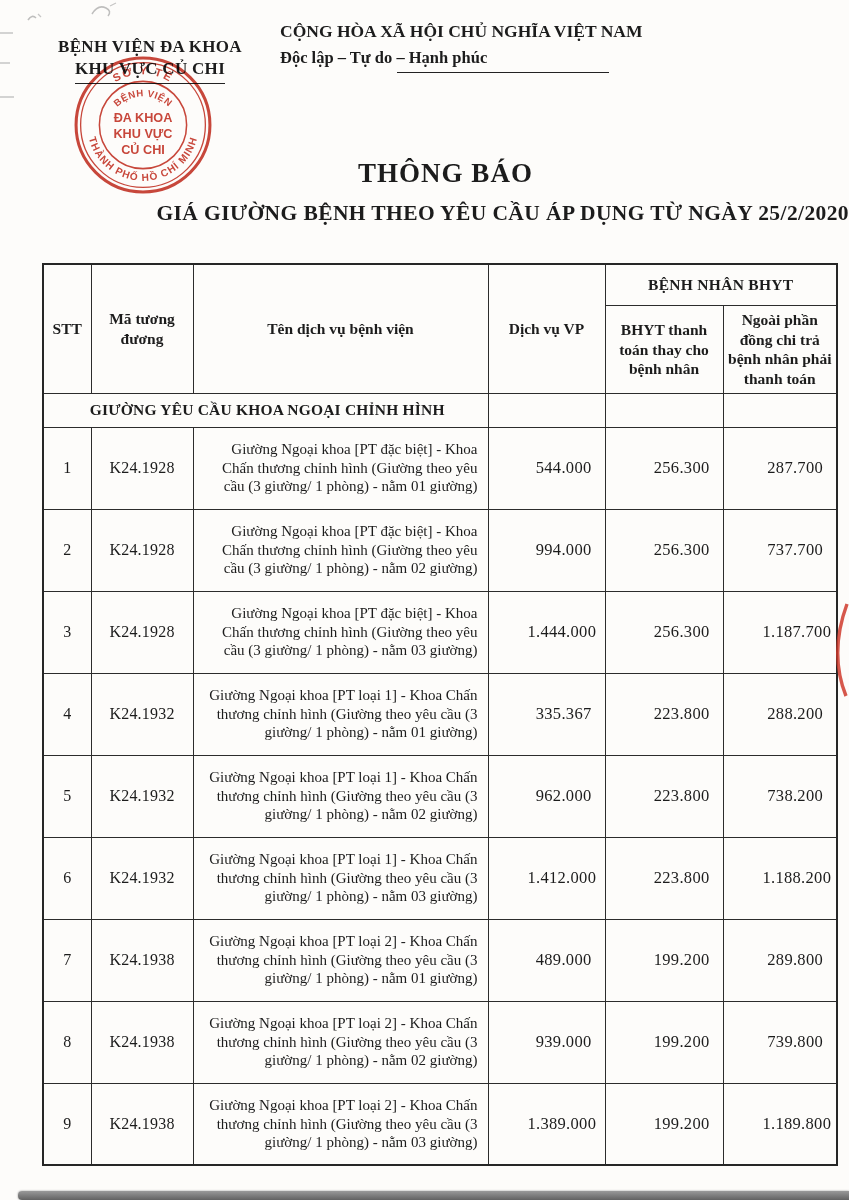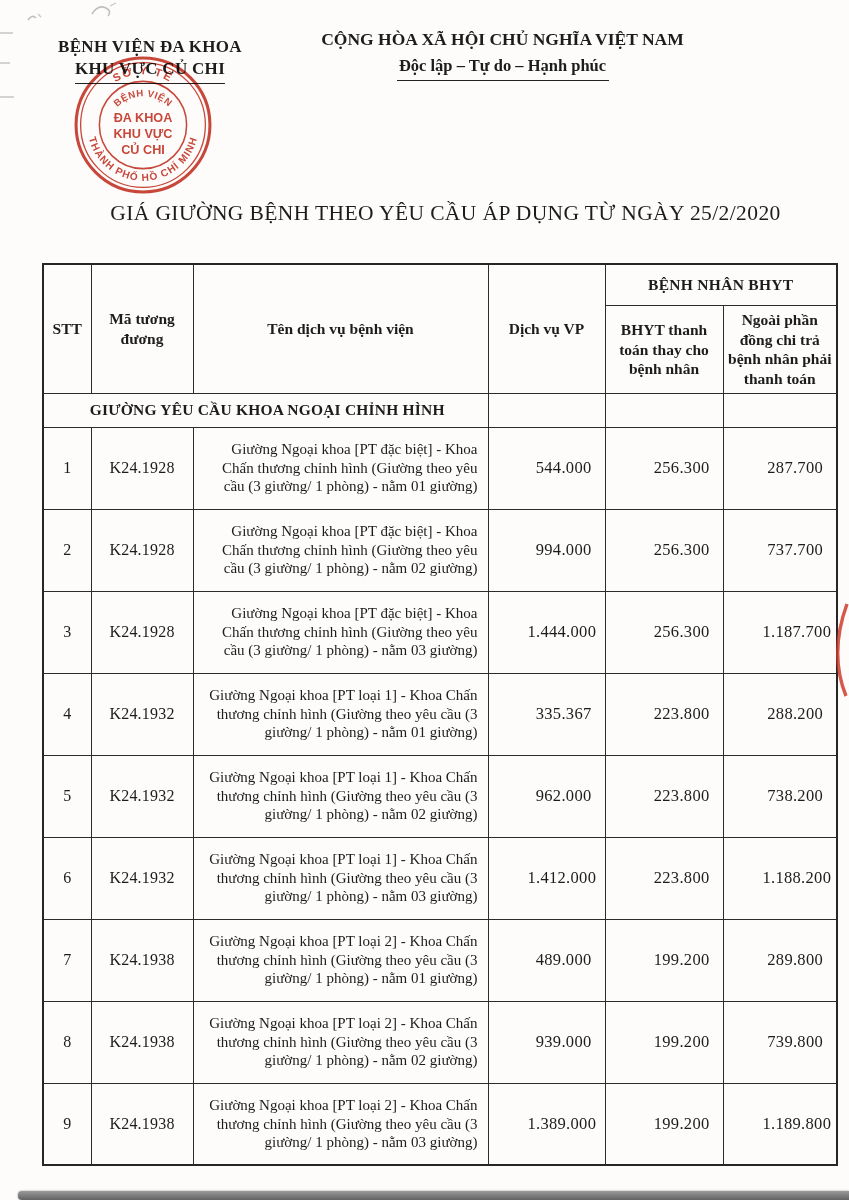--- a/index.html
+++ b/index.html
@@ -13,41 +13,41 @@
   }
   
   .hdr-left{
     position:absolute;left:52px;top:36px;width:196px;
     text-align:center;line-height:1.3;
   }
   .hdr-left .l1{font-size:17px;letter-spacing:.3px;}
   .hdr-left .l2{font-size:17px;font-weight:bold;letter-spacing:.3px;}
   .hl-rule{width:150px;margin:3px auto 0;border-top:1.7px solid #222;}
   .hdr-right{
-    position:absolute;left:280px;top:28px;width:445px;
-    text-align:center;line-height:1.35;
+    position:absolute;left:280px;top:20px;width:445px;
+    line-height:1.35;
   }
   .hdr-right .l1{font-size:17.5px;font-weight:bold;}
   .hdr-right .l2{font-size:16.5px;font-weight:bold;margin-top:3px;}
   .hr-rule{width:212px;margin:3px auto 0;border-top:1.8px solid #222;}
   
   .stamp{
     position:absolute;left:72px;top:54px;width:142px;height:142px;
     mix-blend-mode:multiply;opacity:.92;
   }
   
   .doc-title{
     position:absolute;top:158px;left:0;width:100%;
     text-align:center;text-indent:42px;
     font-size:27px;font-weight:bold;letter-spacing:1px;
   }
   .doc-subtitle{
     position:absolute;top:201px;left:0;width:100%;
-    text-align:center;text-indent:42px;
-    font-size:21.5px;font-weight:normal;letter-spacing:.4px;
+    text-align:right;text-indent:42px;
+    font-size:21.5px;font-weight:bold;letter-spacing:.4px;
     white-space:nowrap;
   }
   
   table.price{
     position:absolute;left:42px;top:263px;width:794px;
     border-collapse:collapse;table-layout:fixed;
     border:2.2px solid #262626;
   }
   table.price th,table.price td{
     border:1.6px solid #2c2c2c;
@@ -136,20 +136,21 @@
       </text>
       <text font-size="9.5" letter-spacing=".5">
         <textPath href="#arcInner" startOffset="50%" text-anchor="middle">BỆNH VIỆN</textPath>
       </text>
       <text x="70" y="67" font-size="12.5" text-anchor="middle">ĐA KHOA</text>
       <text x="70" y="83" font-size="12.5" text-anchor="middle">KHU VỰC</text>
       <text x="70" y="99" font-size="12.5" text-anchor="middle">CỦ CHI</text>
     </g>
   </svg>
 
+  <div class="doc-title">THÔNG BÁO</div>
   <div class="doc-subtitle">GIÁ GIƯỜNG BỆNH THEO YÊU CẦU ÁP DỤNG TỪ NGÀY 25/2/2020</div>
 
   <table class="price">
     <colgroup>
       <col style="width:48px">
         <col style="width:102px">
         <col style="width:295px">
       <col style="width:117px">
         <col style="width:118px">
         <col style="width:114px">

